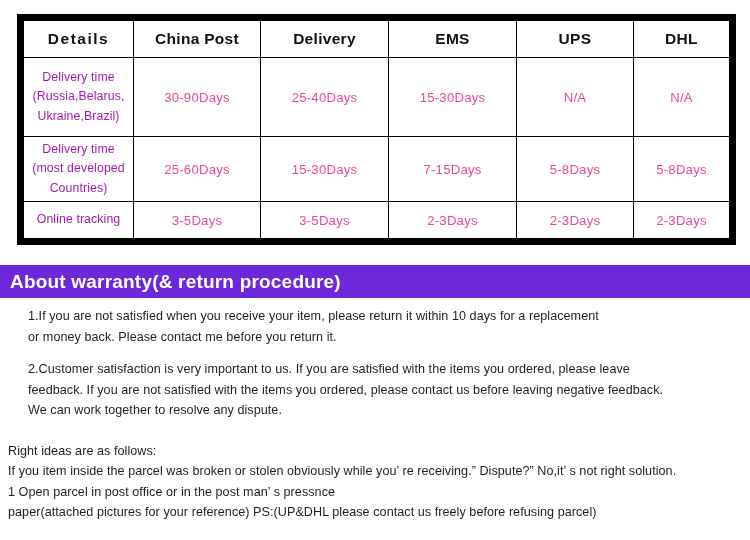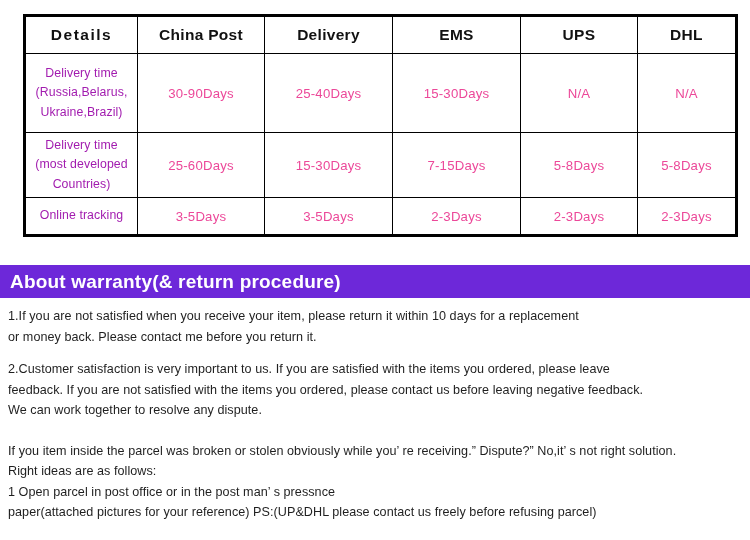--- a/index.html
+++ b/index.html
@@ -21,22 +21,21 @@
   .table-wrap {
     position: absolute;
     left: 17px;
     top: 14px;
     width: 712px;
   }
   table.shipping {
     border-collapse: collapse;
     table-layout: fixed;
     width: 712px;
-    border: 3px solid #000000;
-    margin-left: 6px;
+    border: 7px solid #000000;
   }
   table.shipping col.c0 { width: 113px; }
   table.shipping col.c1 { width: 127px; }
   table.shipping col.c2 { width: 128px; }
   table.shipping col.c3 { width: 128px; }
   table.shipping col.c4 { width: 117px; }
   table.shipping col.c5 { width: 99px; }
 
   table.shipping th,
   table.shipping td {
@@ -104,21 +103,21 @@
     width: 750px;
   }
   .para {
     font-size: 12.6px;
     line-height: 20.5px;
     color: #1f1f1f;
     letter-spacing: 0.05px;
     white-space: nowrap;
   }
   .para.indent {
-    padding-left: 8px;
+    padding-left: 28px;
   }
   .para.flush {
     padding-left: 8px;
   }
   .gap-sm { height: 12px; }
   .gap-lg { height: 20px; }
   .line { display: block; }
 </style>
 </head>
 <body>
@@ -197,19 +196,19 @@
 
   <div class="para indent">
     <span class="line">2.Customer satisfaction is very important to us. If you are satisfied with the items you ordered, please leave</span>
     <span class="line">feedback. If you are not satisfied with the items you ordered, please contact us before leaving negative feedback.</span>
     <span class="line">We can work together to resolve any dispute.</span>
   </div>
 
   <div class="gap-lg"></div>
 
   <div class="para flush">
+    <span class="line">Right ideas are as follows:</span>
     <span class="line">If you item inside the parcel was broken or stolen obviously while you’ re receiving.” Dispute?” No,it’ s not right solution.</span>
-    <span class="line">Right ideas are as follows:</span>
     <span class="line">1 Open parcel in post office or in the post man’ s pressnce</span>
     <span class="line">paper(attached pictures for your reference)        PS:(UP&amp;DHL please contact us freely before refusing parcel)</span>
   </div>
 
 </div>
 
 </body></html>

